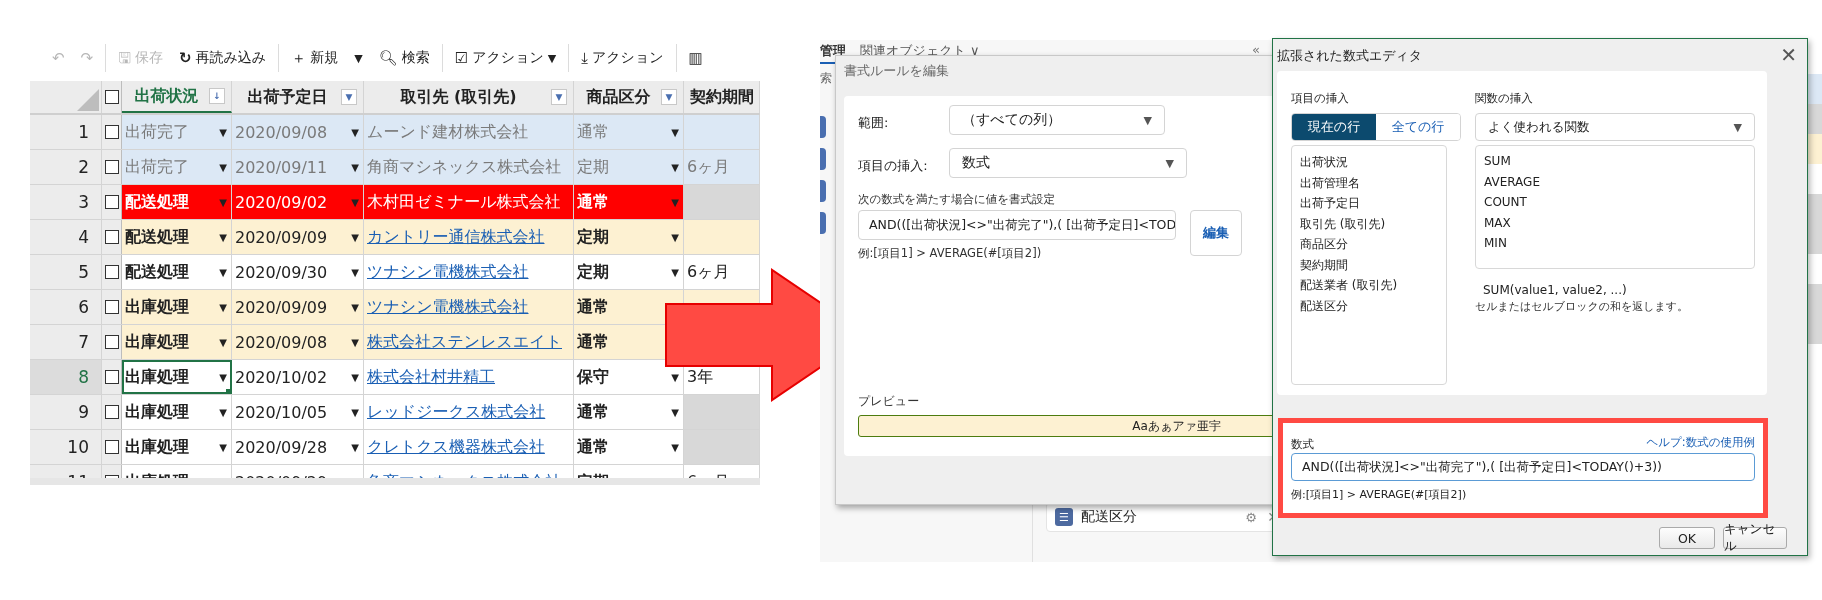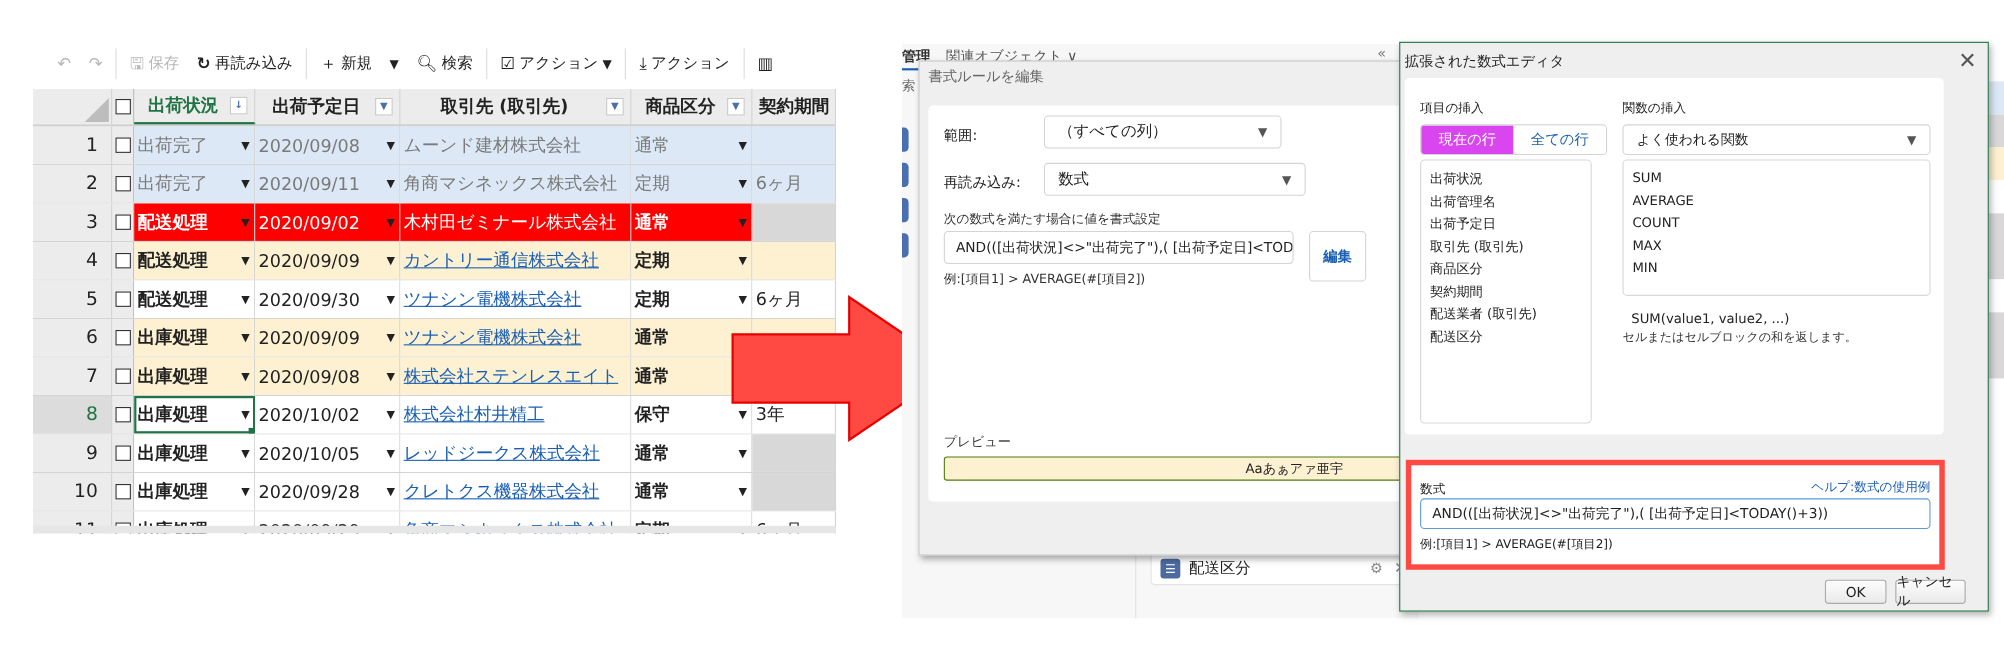--- a/index.html
+++ b/index.html
@@ -65,21 +65,21 @@
   .hint { position: absolute; font-size: 11.5px; color: #333; }
   .preview-box { position: absolute; height: 22px; background: #fdf1d2; border: 1px solid #4d7c0f; border-radius: 3px; display: flex; align-items: center; justify-content: flex-end; padding-right: 62px; font-size: 12px; color: #222; }
 
   
   #formula-dialog { position: absolute; left: 1272px; top: 38px; width: 536px; height: 518px; background: #efefef; border: 1px solid #217346; box-shadow: 2px 3px 6px rgba(0,0,0,0.3); }
   .fd-title { position: absolute; left: 4px; top: 8px; font-size: 13px; color: #222; }
   .fd-close { position: absolute; right: 10px; top: 4px; font-size: 20px; color: #555; cursor: pointer; }
   .fd-body { position: absolute; left: 4px; top: 32px; width: 490px; height: 324px; background: #fff; border-radius: 4px; }
   .seg { position: absolute; left: 14px; top: 42px; width: 170px; height: 28px; border: 1px solid #d4d4d4; border-radius: 4px; display: flex; overflow: hidden; }
   .seg-btn { flex: 1; display: flex; align-items: center; justify-content: center; font-size: 13px; cursor: pointer; }
-  .seg-on { background: #d946ef; color: #fff; }
+  .seg-on { background: #0c4a6e; color: #fff; }
   .seg-off { background: #fff; color: #1a5fb4; }
   .list-box { position: absolute; border: 1px solid #d8d8d8; border-radius: 4px; background: #fff; }
   .list-item { position: absolute; left: 8px; font-size: 12px; color: #222; cursor: pointer; }
   .fn-sig { position: absolute; font-size: 12px; color: #222; }
   .fn-desc { position: absolute; font-size: 11px; color: #333; }
   .red-frame { position: absolute; left: 1278px; top: 418px; width: 490px; height: 100px; border: 5px solid #ff4a43; background: #fff; }
   .fx-label { position: absolute; left: 8px; top: 14px; font-size: 11.5px; color: #222; }
   .fx-help { position: absolute; right: 8px; top: 12px; font-size: 11.5px; color: #1a5fb4; cursor: pointer; }
   .fx-input { position: absolute; left: 8px; top: 30px; width: 464px; height: 28px; border: 1.5px solid #5b9bd5; border-radius: 4px; background: #fff; padding-left: 10px; font-size: 12.5px; display: flex; align-items: center; white-space: nowrap; }
   .fx-hint { position: absolute; left: 8px; top: 64px; font-size: 11px; color: #222; }
@@ -482,21 +482,21 @@
 </div>
 
 <div id="rule-dialog">
   <div class="dlg-title">書式ルールを編集</div>
   <div class="rule-body">
     <span class="lbl" style="left:14px;top:18px">範囲:</span>
     <div class="select-box" style="left:105px;top:9px;width:216px">
       <span>（すべての列）</span>
       <span class="select-caret">▼</span>
     </div>
-    <span class="lbl" style="left:14px;top:61px">再読み込み:</span>
+    <span class="lbl" style="left:14px;top:61px">項目の挿入:</span>
     <div class="select-box" style="left:105px;top:52px;width:238px">
       <span>数式</span>
       <span class="select-caret">▼</span>
     </div>
     <span class="hint" style="left:14px;top:96px">次の数式を満たす場合に値を書式設定</span>
     <div class="input-box" style="left:14px;top:114px;width:318px">
       <span>AND(([出荷状況]&lt;&gt;"出荷完了"),( [出荷予定日]&lt;TODAY()</span>
     </div>
     <div class="btn-light" style="left:346px;top:114px;width:52px">編集</div>
     <span class="hint" style="left:14px;top:150px">例:[項目1] &gt; AVERAGE(#[項目2])</span>

